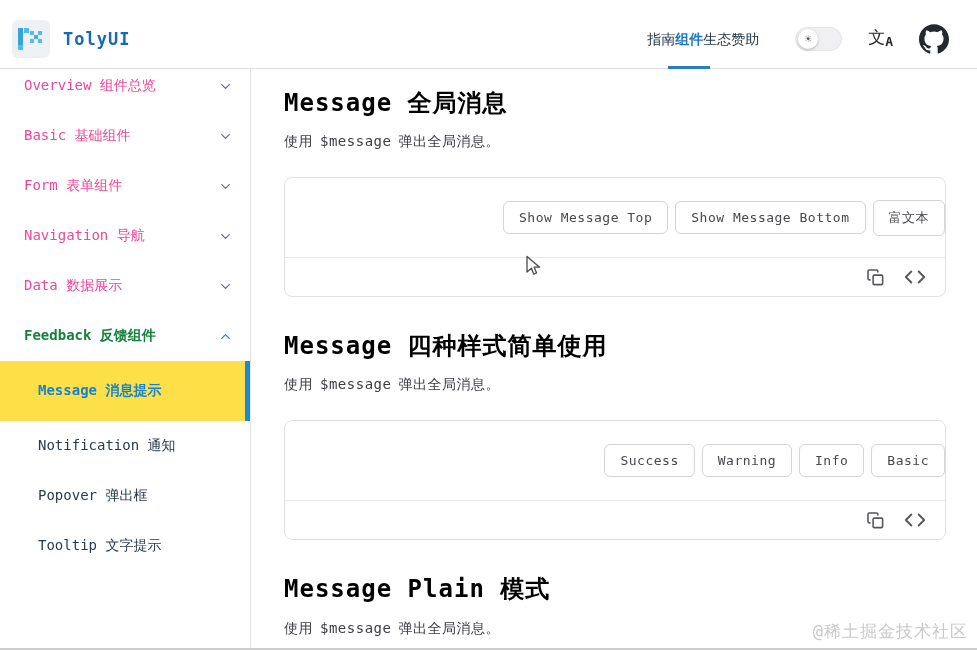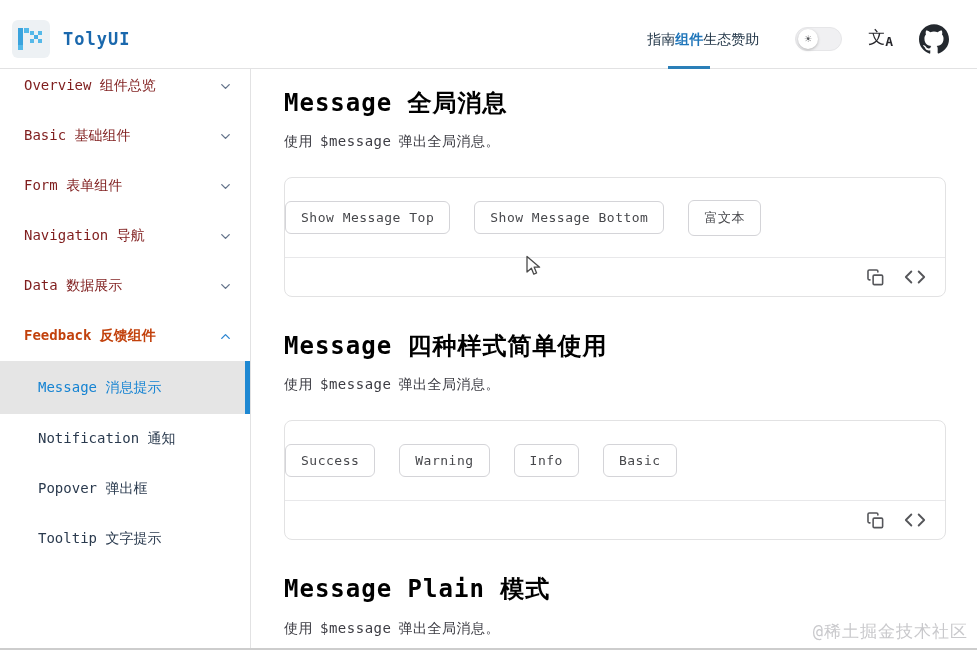--- a/index.html
+++ b/index.html
@@ -28,37 +28,37 @@
               border-radius:50%; box-shadow:0 1px 3px rgba(0,0,0,.25); display:flex;
               align-items:center; justify-content:center; font-size:12px; color:#55565a; line-height:1; }
   .trans-icon { font-size:17px; color:#26262b; cursor:pointer; letter-spacing:0; line-height:1; }
   .trans-a { font-size:13px; vertical-align:-3px; font-weight:bold; }
   .github-link { display:flex; cursor:pointer; }
 
   
   .sidebar { position:absolute; top:61px; left:0; width:251px; bottom:0; background:#fff;
              border-right:1px solid #e2e2e3; }
   .side-item { height:50px; display:flex; align-items:center; justify-content:space-between;
-             padding:0 17px 0 24px; font-size:14px; color:#7f1d1d; cursor:pointer; }
+             padding:0 17px 0 24px; font-size:14px; color:#ec4899; cursor:pointer; }
   .side-item .chev { color:#64748b; display:flex; }
-  .side-item.blue { color:#c2410c; font-weight:bold; }
+  .side-item.blue { color:#15803d; font-weight:bold; }
   .side-item.blue .chev { color:#2b85d1; }
   .sub-item { height:50px; display:flex; align-items:center; padding-left:38px;
              font-size:14px; color:#2a3a4e; cursor:pointer; }
-  .sub-item.active { background:#e5e5e5; color:#1583d2; font-weight:normal; position:relative; height:53px; }
+  .sub-item.active { background:#fde047; color:#1583d2; font-weight:bold; position:relative; height:60px; }
   .sub-item.active::after { content:""; position:absolute; right:0; top:0; bottom:0; width:5px; background:#1e88d2; }
 
   
   .main { position:absolute; left:252px; top:61px; right:0; bottom:0; background:#fff;
           padding:27px 31px 0 32px; overflow:hidden; }
   .section-title { font-size:24px; line-height:1.3; color:#000000; font-weight:bold; letter-spacing:1px; }
   .section-desc { margin-top:14px; font-size:14px; color:#3c3c43; letter-spacing:.5px; }
   .inline-code { font-family:inherit; margin:0 7px; }
   .demo-box { margin-top:26px; border:1px solid #e2e2e3; border-radius:8px; background:#fff; }
-  .demo-area { height:79px; display:flex; align-items:center; justify-content:flex-start; gap:24px; }
+  .demo-area { height:79px; display:flex; align-items:center; justify-content:flex-end; gap:7px; }
   .demo-btn { padding:8px 15px; border:1px solid #d4d4d8; border-radius:6px; background:#fff;
               font-size:13px; color:#47484c; font-family:inherit; cursor:pointer;
               letter-spacing:.5px; white-space:nowrap; }
   .demo-footer { height:39px; border-top:1px solid #e8e8ea; display:flex; align-items:center;
               justify-content:flex-end; gap:19px; padding-right:19px; }
   .icon-btn { color:#55565a; cursor:pointer; display:flex; }
   .doc-section + .doc-section { margin-top:34px; }
 
   .watermark { position:absolute; right:9px; bottom:5px; color:#c9c9cc; font-size:17px;
                letter-spacing:1px; pointer-events:none; }

